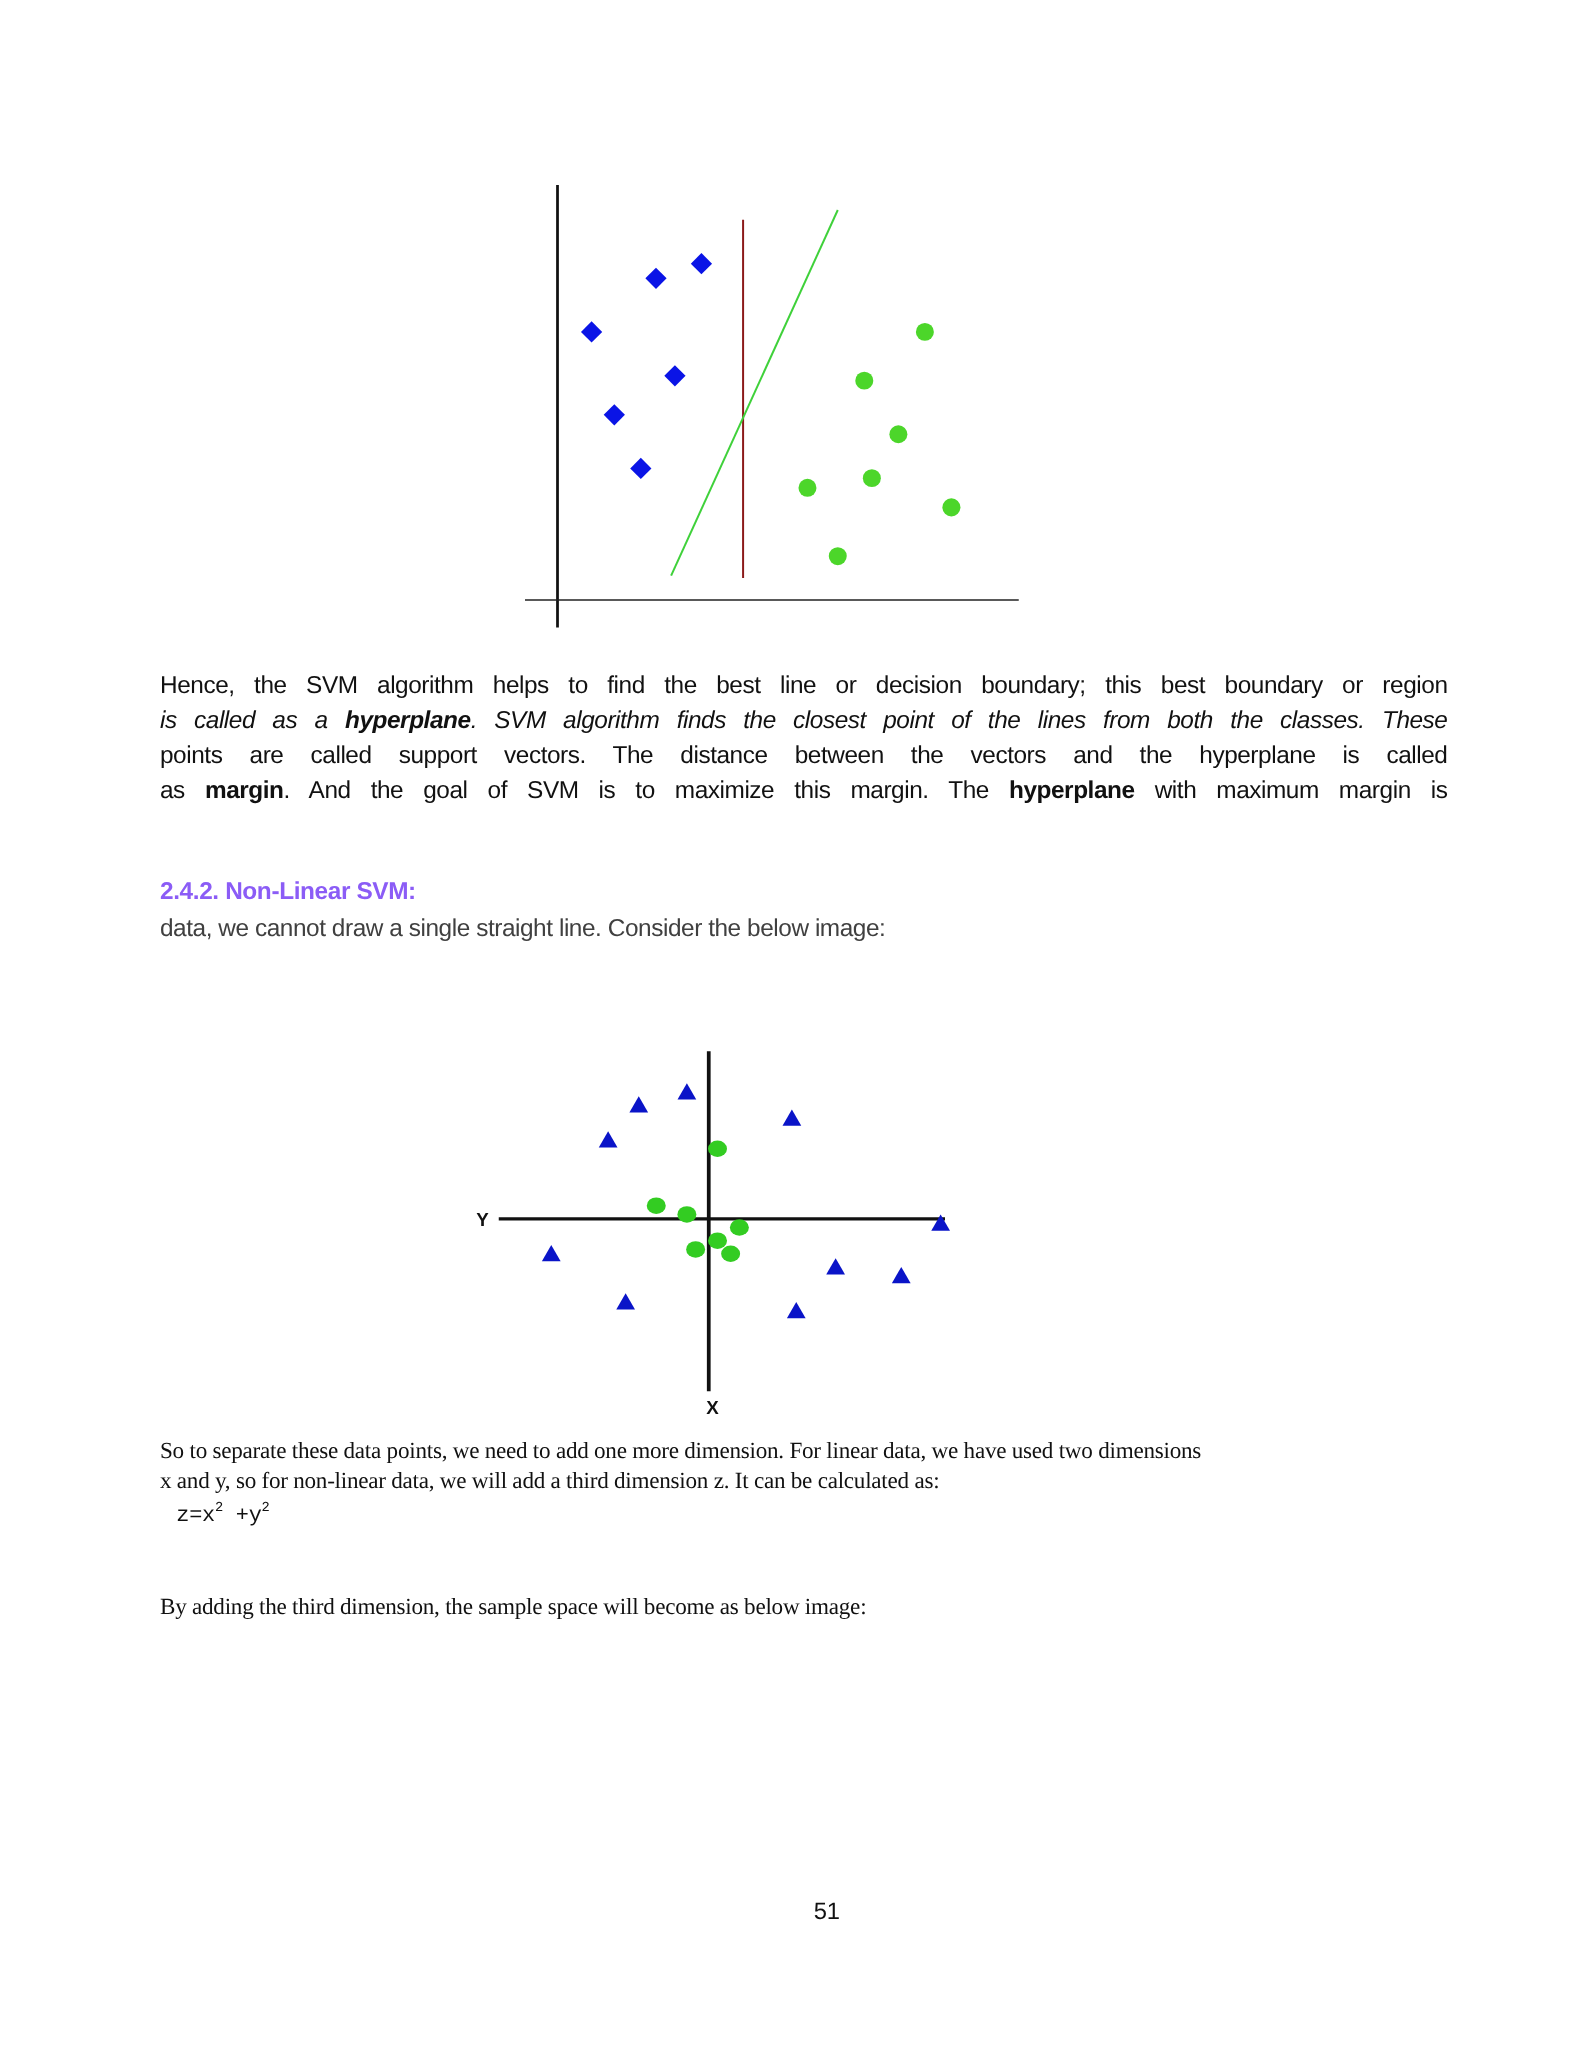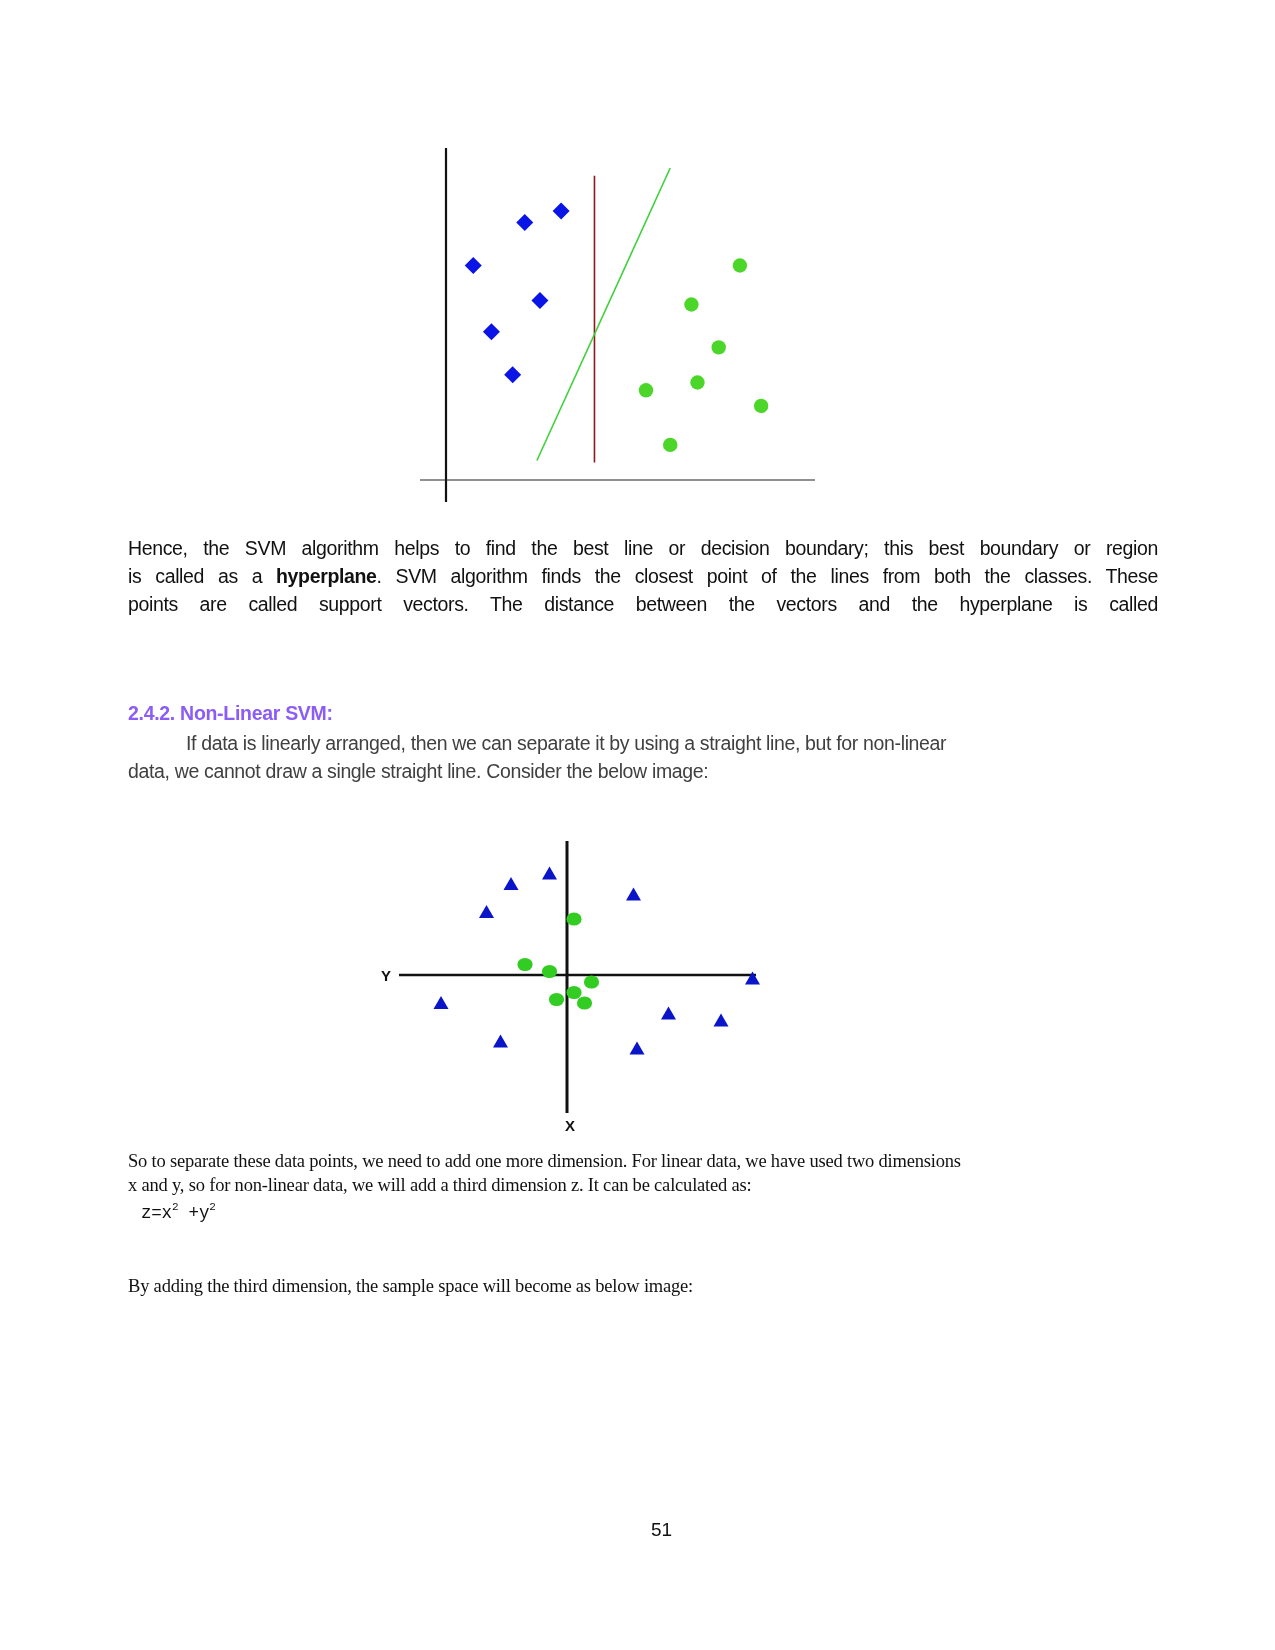--- a/index.html
+++ b/index.html
@@ -57,27 +57,27 @@
         <circle cx="718.7" cy="347.4" r="7.2" fill="#4cd62a"></circle>
         <circle cx="697.49" cy="382.5" r="7.2" fill="#4cd62a"></circle>
         <circle cx="645.98" cy="390.3" r="7.2" fill="#4cd62a"></circle>
         <circle cx="761.12" cy="405.9" r="7.2" fill="#4cd62a"></circle>
         <circle cx="670.22" cy="444.9" r="7.2" fill="#4cd62a"></circle>
       </g>
   </svg>
 
   <div class="para calibri" id="para1" style="top:534px;">
       <div style="text-align: justify; text-align-last: justify;"><span>Hence, the SVM algorithm helps to find the best line or decision boundary; this best boundary or region</span></div>
-      <div style="text-align: justify; text-align-last: justify;"><span>is called as a </span><b>hyperplane</b><span>. SVM algorithm finds the closest point of the lines from both the classes. These</span></div>
+      <div style="text-align: justify; text-align-last: justify; font-style: italic;"><span>is called as a </span><b>hyperplane</b><span>. SVM algorithm finds the closest point of the lines from both the classes. These</span></div>
       <div style="text-align: justify; text-align-last: justify;"><span>points are called support vectors. The distance between the vectors and the hyperplane is called</span></div>
+      <div style="text-align: justify; text-align-last: justify;"><span>as </span><b>margin</b><span>. And the goal of SVM is to maximize this margin. The </span><b>hyperplane</b><span> with maximum margin is</span></div>
     </div>
 
   <div class="heading calibri">2.4.2. Non-Linear SVM:</div>
   <div class="para2 calibri">
-    <div><span class="indent"></span><span>If data is linearly arranged, then we can separate it by using a straight line, but for non-linear</span></div>
     <div>data, we cannot draw a single straight line. Consider the below image:</div>
   </div>
 
   <svg class="fig" id="fig2" width="1275" height="1150">
     <line x1="399" y1="975" x2="756" y2="975" stroke="#111" stroke-width="2.6"></line>
     <line x1="567" y1="841" x2="567" y2="1113" stroke="#111" stroke-width="3"></line>
     <text class="axis-label" x="381" y="981">Y</text>
     <text class="axis-label" x="565" y="1131">X</text>
     <g id="f2-marks">
         <polygon points="549.5,866.5 557,879.5 542,879.5" fill="#0a14c8"></polygon>

